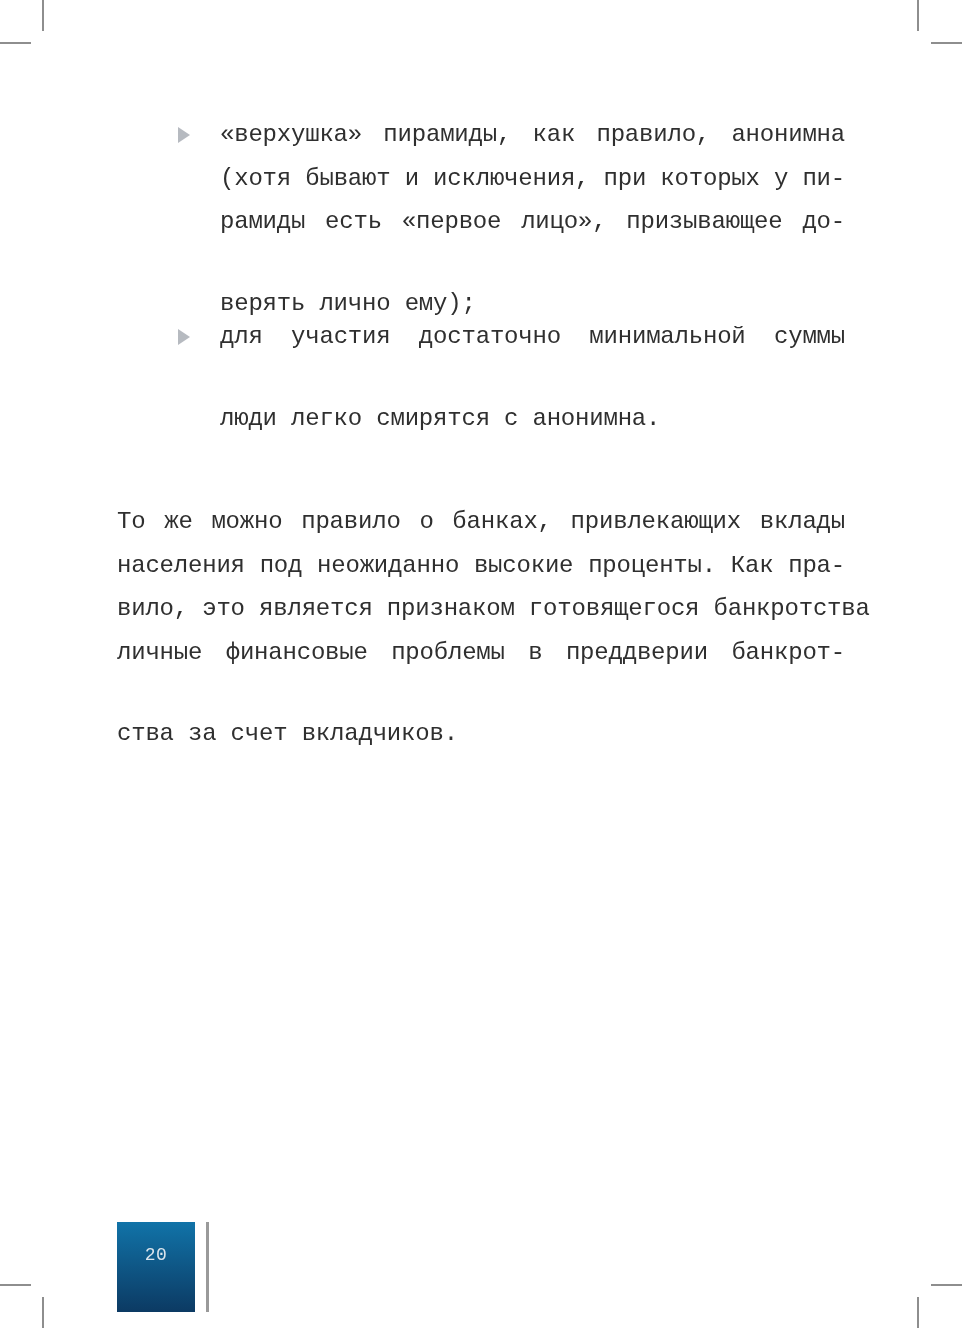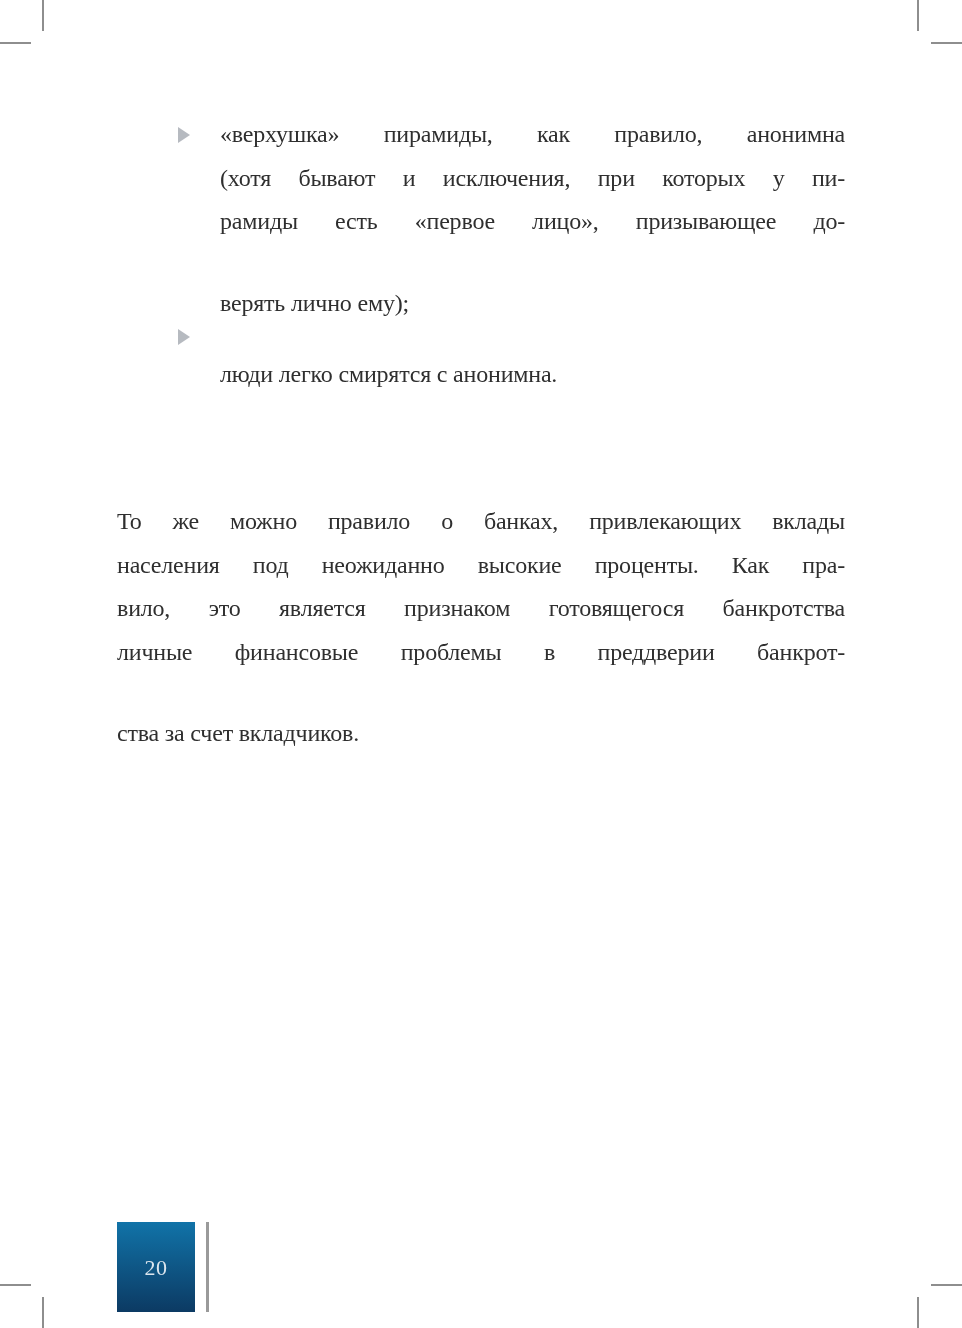--- a/index.html
+++ b/index.html
@@ -6,21 +6,21 @@
     margin: 0;
     padding: 0;
     background: #ffffff;
   }
   .page {
     position: relative;
     width: 962px;
     height: 1328px;
     background: var(--page-bg, #ffffff);
     overflow: hidden;
-    font-family: Liberation Serif, serif;
+    font-family: Liberation Mono, monospace;
   }
 
   
   .crop {
     position: absolute;
     background: var(--crop-color, #8e8e8e);
   }
   .crop.v { width: 2px; height: 31px; }
   .crop.h { width: 31px; height: 2px; }
   .crop.tl-v { left: 42px; top: 0; }
@@ -72,23 +72,23 @@
     top: 1222px;
     width: 78px;
     height: 90px;
     background: linear-gradient(to bottom, var(--accent-top, #1173a8), var(--accent-bottom, #0c3a63));
     display: flex;
     justify-content: center;
     align-items: flex-start;
   }
   .page-number {
     color: var(--page-number-color, #dbe5ed);
-    font-size: 22px;
+    font-size: 18px;
     line-height: 21px;
-    margin-top: 35px;
+    margin-top: 23px;
     letter-spacing: 0.5px;
   }
   .footer-rule {
     position: absolute;
     left: 206px;
     top: 1222px;
     width: 3px;
     height: 90px;
     background: var(--rule-color, #9a9a9a);
   }
@@ -113,20 +113,21 @@
         <div class="line">«верхушка» пирамиды, как правило, анонимна</div>
         <div class="line">(хотя бывают и исключения, при которых у пи-</div>
         <div class="line">рамиды есть «первое лицо», призывающее до-</div>
         <div class="line last">верять лично ему);</div>
       </div>
   </div>
 
   <div class="textblock bullet-item-2">
     <span class="bullet-marker"></span>
     <div>
+        <div class="line">для участия достаточно минимальной суммы</div>
         <div class="line last">люди легко смирятся с анонимна.</div>
       </div>
   </div>
 
   <div class="textblock paragraph-block">
     <div>
         <div class="line">То же можно правило о банках, привлекающих вклады</div>
         <div class="line">населения под неожиданно высокие проценты. Как пра-</div>
         <div class="line">вило, это является признаком готовящегося банкротства</div>
         <div class="line">личные финансовые проблемы в преддверии банкрот-</div>

